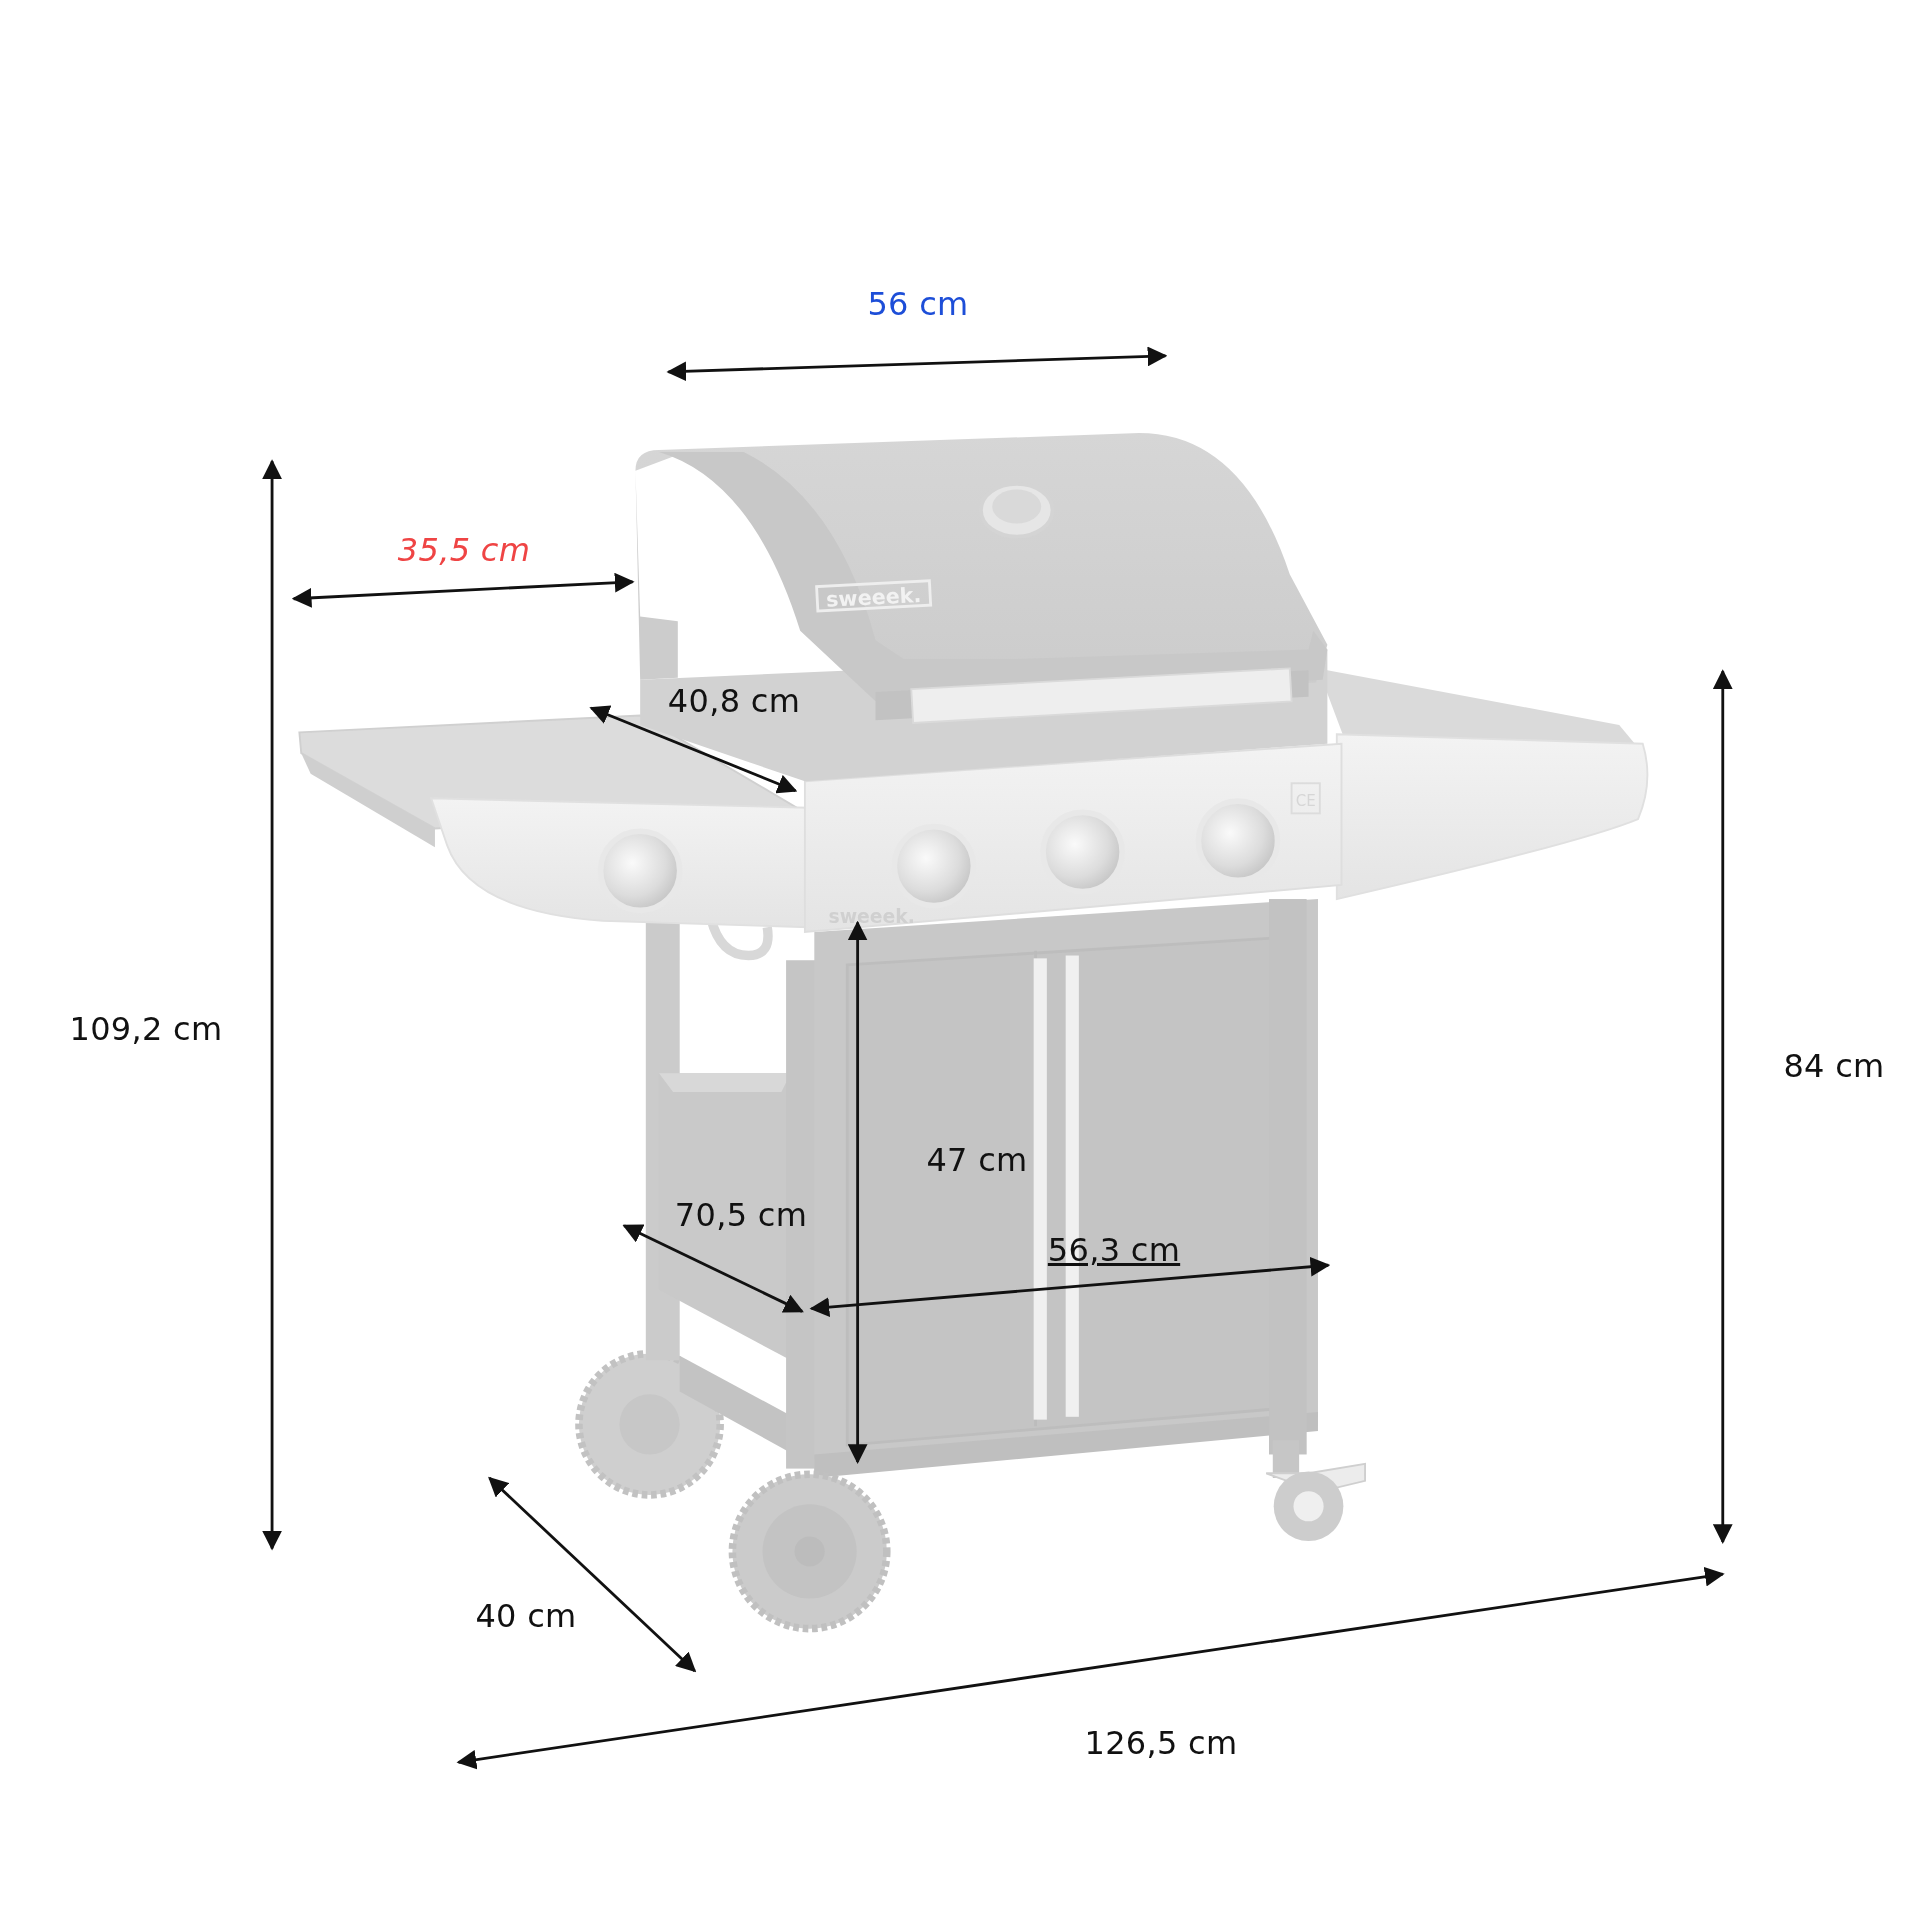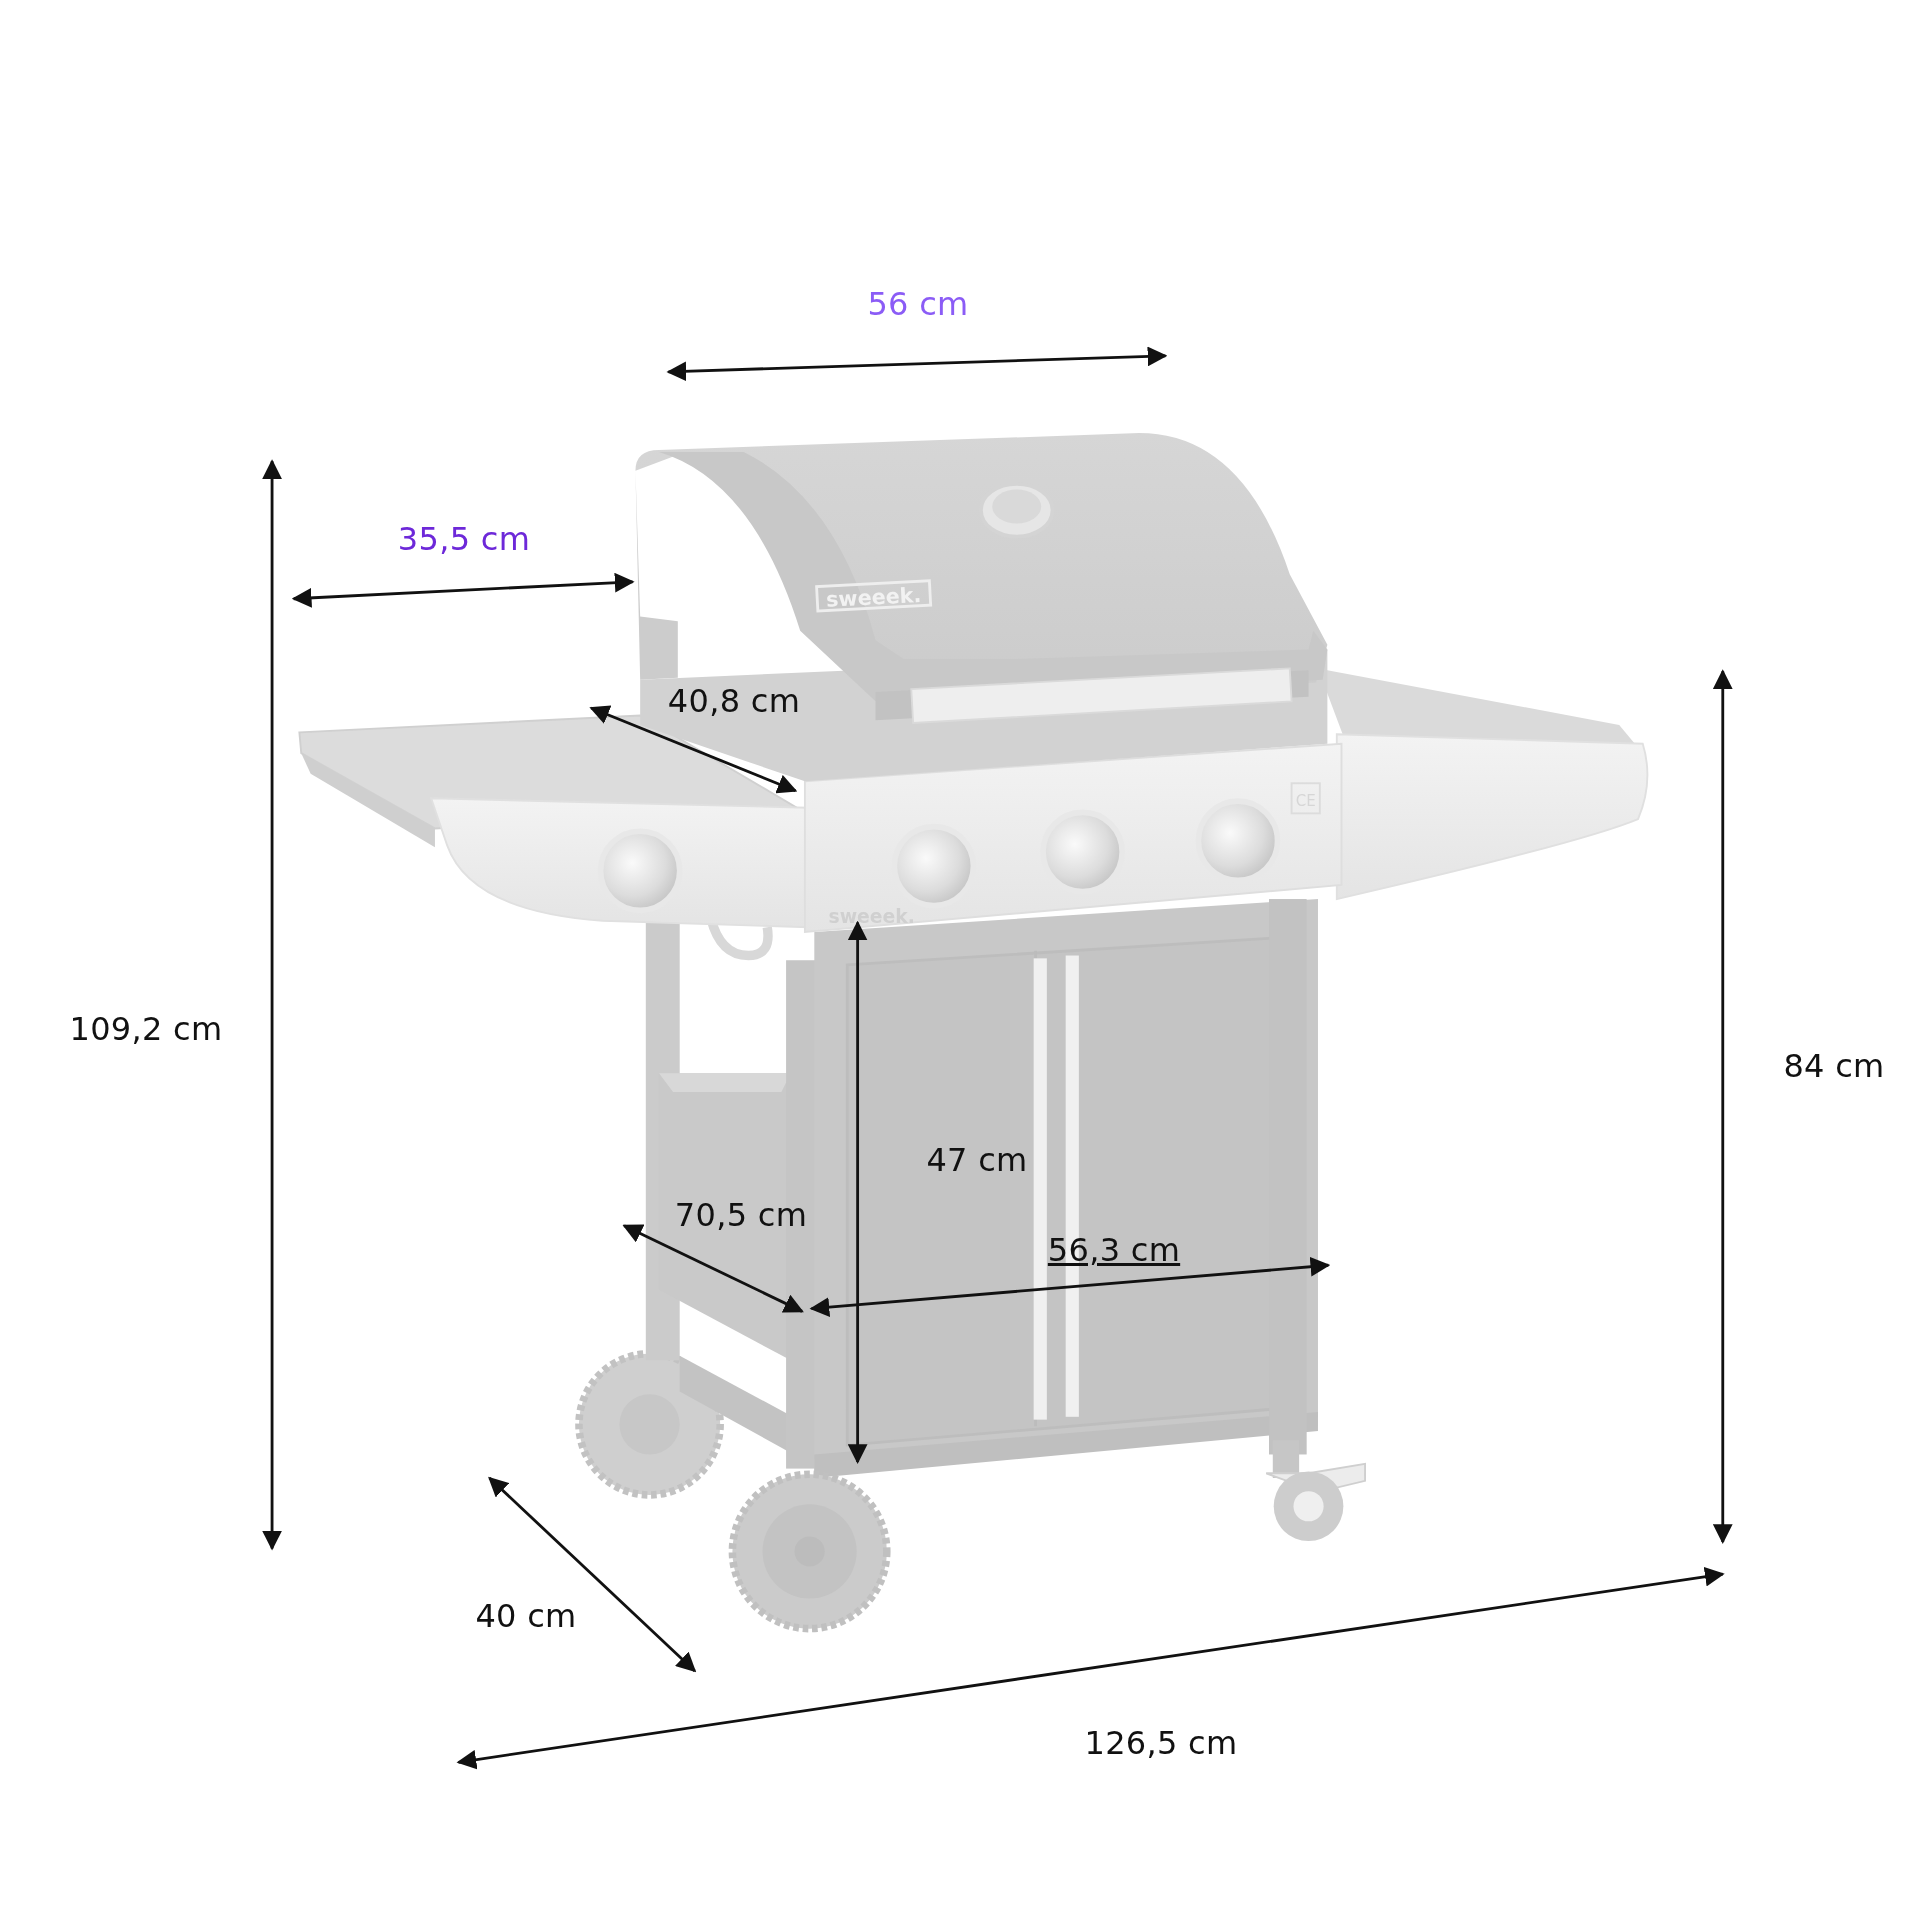--- a/index.html
+++ b/index.html
@@ -134,22 +134,22 @@
       <line x1="1830" y1="713" x2="1830" y2="1638" stroke="#111111" stroke-width="3" marker-start="url(#ah)" marker-end="url(#ah)"></line>
       <line x1="911" y1="980" x2="911" y2="1553" stroke="#111111" stroke-width="3" marker-start="url(#ah)" marker-end="url(#ah)"></line>
       <line x1="663" y1="1302" x2="852" y2="1393" stroke="#111111" stroke-width="3" marker-start="url(#ah)" marker-end="url(#ah)"></line>
       <line x1="862" y1="1390" x2="1411" y2="1344" stroke="#111111" stroke-width="3" marker-start="url(#ah)" marker-end="url(#ah)"></line>
       <line x1="520" y1="1570" x2="738" y2="1775" stroke="#111111" stroke-width="3" marker-start="url(#ah)" marker-end="url(#ah)"></line>
       <line x1="487" y1="1872" x2="1830" y2="1672" stroke="#111111" stroke-width="3" marker-start="url(#ah)" marker-end="url(#ah)"></line>
     </g>
 </svg>
 
 <div id="labels">
-    <div class="dim-label" style="left: 918px; top: 304px; color: #8b5cf6; text-align: center;">56 cm</div>
-    <div class="dim-label" style="left: 464px; top: 539px; color: #6d28d9;">35,5 cm</div>
+    <div class="dim-label" style="left: 918px; top: 304px; color: #1d4ed8; text-align: center;">56 cm</div>
+    <div class="dim-label" style="left: 464px; top: 550px; color: #ef4444; font-style: italic;">35,5 cm</div>
     <div class="dim-label" style="left: 734px; top: 701px; color: rgb(17, 17, 17);">40,8 cm</div>
     <div class="dim-label" style="left: 146px; top: 1029px; color: rgb(17, 17, 17);">109,2 cm</div>
     <div class="dim-label" style="left: 1834px; top: 1066px; color: rgb(17, 17, 17);">84 cm</div>
     <div class="dim-label" style="left: 945px; top: 1160px; color: rgb(17, 17, 17); margin-left: 32px;">47 cm</div>
     <div class="dim-label" style="left: 741px; top: 1215px; color: rgb(17, 17, 17);">70,5 cm</div>
     <div class="dim-label" style="left: 1114px; top: 1250px; color: rgb(17, 17, 17); text-decoration: underline;">56,3 cm</div>
     <div class="dim-label" style="left: 526px; top: 1616px; color: rgb(17, 17, 17);">40 cm</div>
     <div class="dim-label" style="left: 1161px; top: 1743px; color: rgb(17, 17, 17);">126,5 cm</div>
   </div>
 

